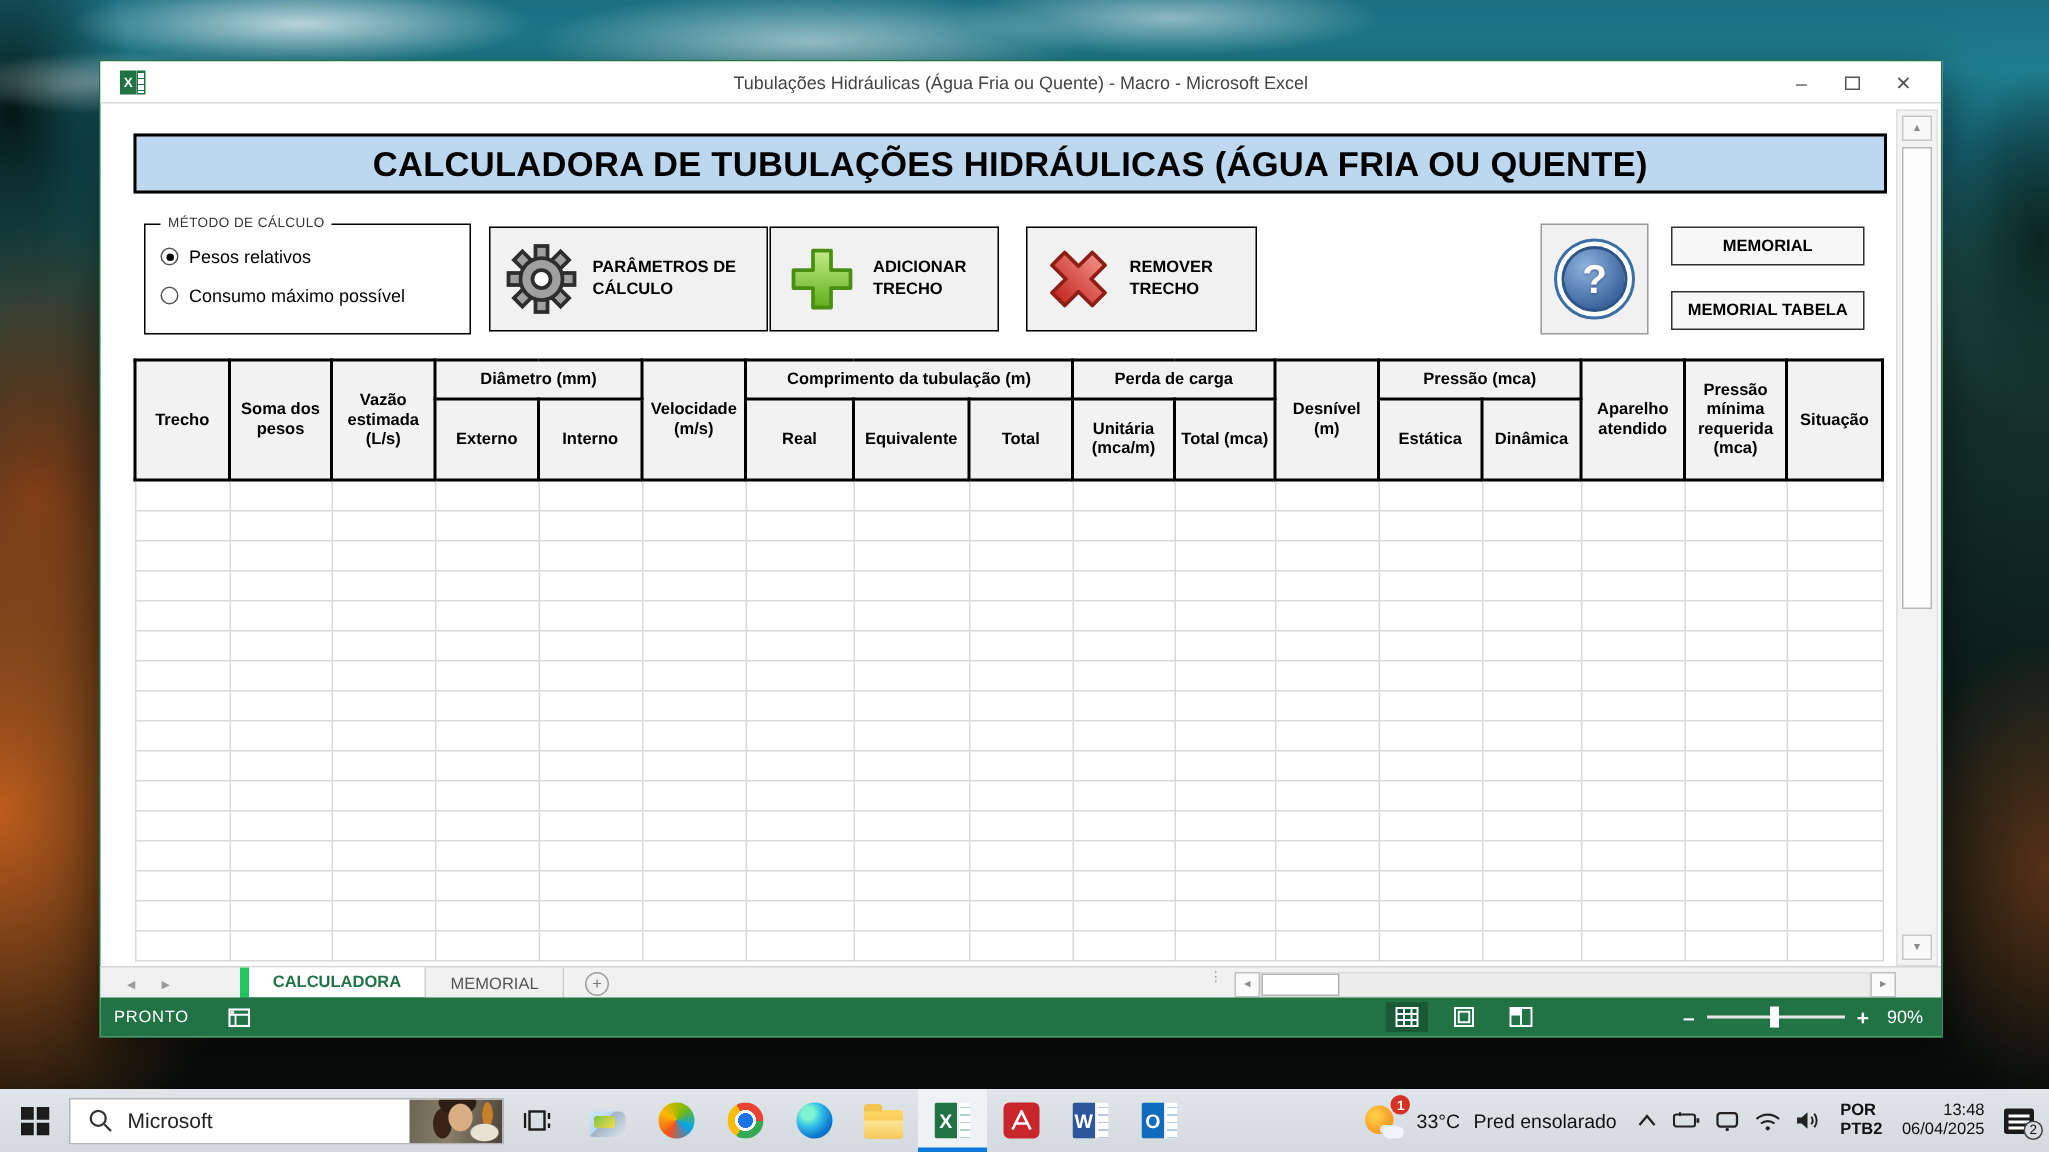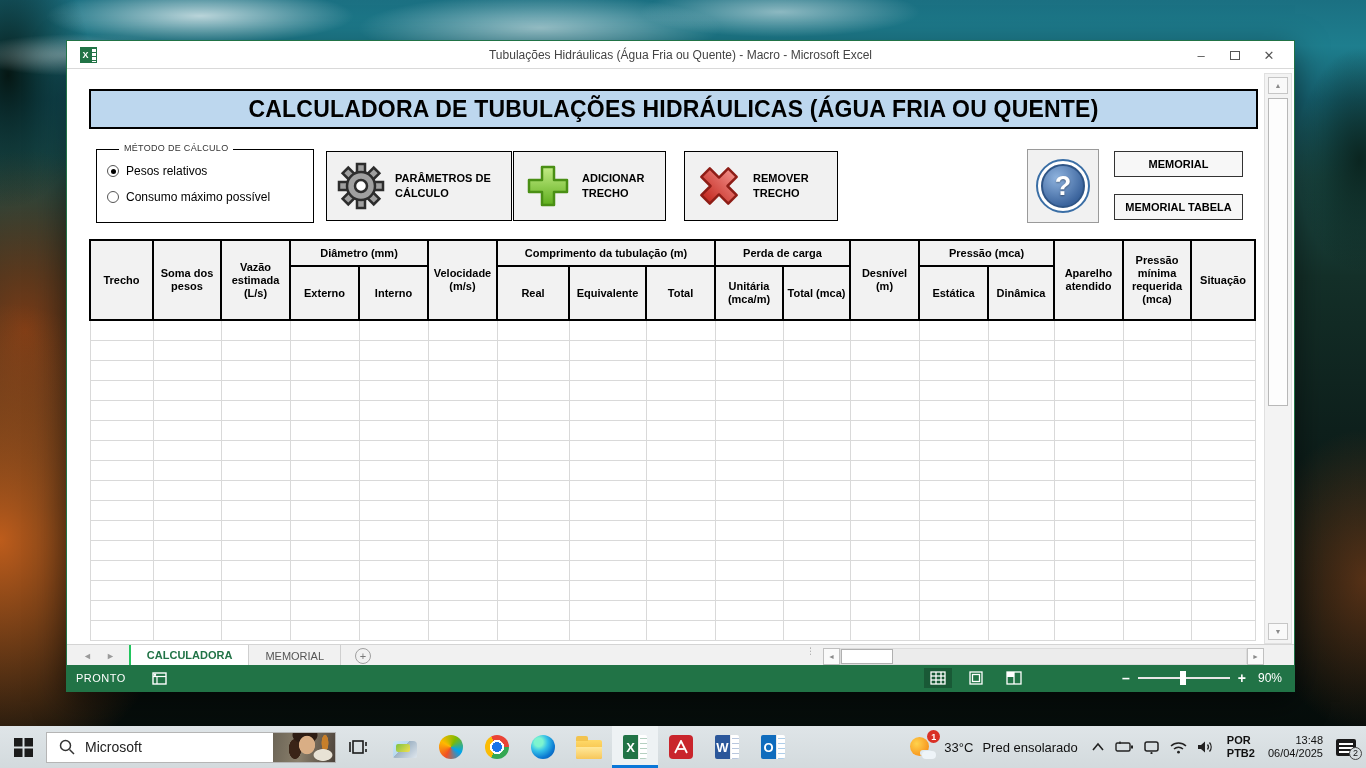--- a/index.html
+++ b/index.html
@@ -39,21 +39,21 @@
 
   
   .banner { position:absolute; left:22px; top:48px; width:1169px; height:40px; background:#bdd7ee;
     border:2px solid #000; display:flex; align-items:center; justify-content:center;
     font-size:23px; font-weight:bold; color:#000; letter-spacing:.2px; }
 
   
   .method-box { position:absolute; left:29px; top:108px; width:218px; height:74px;
     border:1px solid #000; background:#fff; }
   .method-legend { position:absolute; left:10px; top:-7px; background:#fff; padding:0 5px;
-    font-size:9px; color:#333; letter-spacing:.3px;margin-left:12px; }
+    font-size:9px; color:#333; letter-spacing:.3px; }
   .radio-row { position:absolute; left:10px; display:flex; align-items:center; gap:7px; font-size:12px; color:#000; }
   .radio-row.r0 { top:14px; } .radio-row.r1 { top:40px; }
   .radio { width:12px; height:12px; border-radius:50%; border:1px solid #555; background:#fff;
     display:flex; align-items:center; justify-content:center; }
   .radio .dot { width:5px; height:5px; border-radius:50%; background:transparent; }
   .radio.checked .dot { background:#000; }
 
   
   .act-btn { position:absolute; top:110px; height:70px; background:#f1f1f1; border:1px solid #000;
     display:flex; align-items:center; gap:10px; padding:0 10px; }
@@ -91,21 +91,21 @@
   .vs-arrow { position:absolute; left:3px; width:20px; height:17px; background:#f9f9f9; border:1px solid #c6c6c6;
     display:flex; align-items:center; justify-content:center; font-size:7px; color:#8a8a8a; }
   .vs-up { top:3px; } .vs-down { bottom:3px; }
   .vs-thumb { position:absolute; left:3px; top:24px; width:20px; height:308px; background:#fdfdfd; border:1px solid #b8b8b8; }
 
   
   .tabbar { position:absolute; left:0; right:0; top:603px; height:23px; background:#f1f1f1;
     border-top:1px solid #d4d4d4; display:flex; align-items:stretch; font-size:11px; }
   .tab-nav { display:flex; align-items:center; gap:14px; padding:0 14px 0 16px; color:#9a9a9a; font-size:9px; }
   .sheet-tab { display:flex; align-items:center; padding:0 16px; color:#555; border-right:1px solid #cfcfcf; }
-  .sheet-tab.first { border-left:2px solid #22c55e; }
+  .sheet-tab.first { border-left:6px solid #22c55e;margin-left:31px; }
   .sheet-tab.active { background:#fff; color:#217346; font-weight:bold; border-bottom:2px solid #217346; }
   .add-sheet { width:16px; height:16px; border-radius:50%; border:1px solid #a0a0a0; color:#777;
     display:flex; align-items:center; justify-content:center; font-size:11px; margin:auto 0 auto 14px; }
   .hs-zone { position:absolute; right:0; top:0; height:23px; left:735px; }
   .hs-dots { position:absolute; left:4px; top:4px; color:#9a9a9a; font-size:9px; line-height:5px; text-align:center; width:8px; }
   .hs-arrow { position:absolute; top:3px; width:17px; height:17px; background:#fafafa; border:1px solid #c0c0c0;
     display:flex; align-items:center; justify-content:center; font-size:7px; color:#8a8a8a; }
   .hs-left { left:21px; } .hs-right { right:30px; }
   .hs-track { position:absolute; left:38px; right:47px; top:3px; height:17px; background:#ececec; border:1px solid #dcdcdc; }
   .hs-thumb { position:absolute; left:0; top:0px; width:52px; height:15px; background:#fff; border:1px solid #b0b0b0; }

